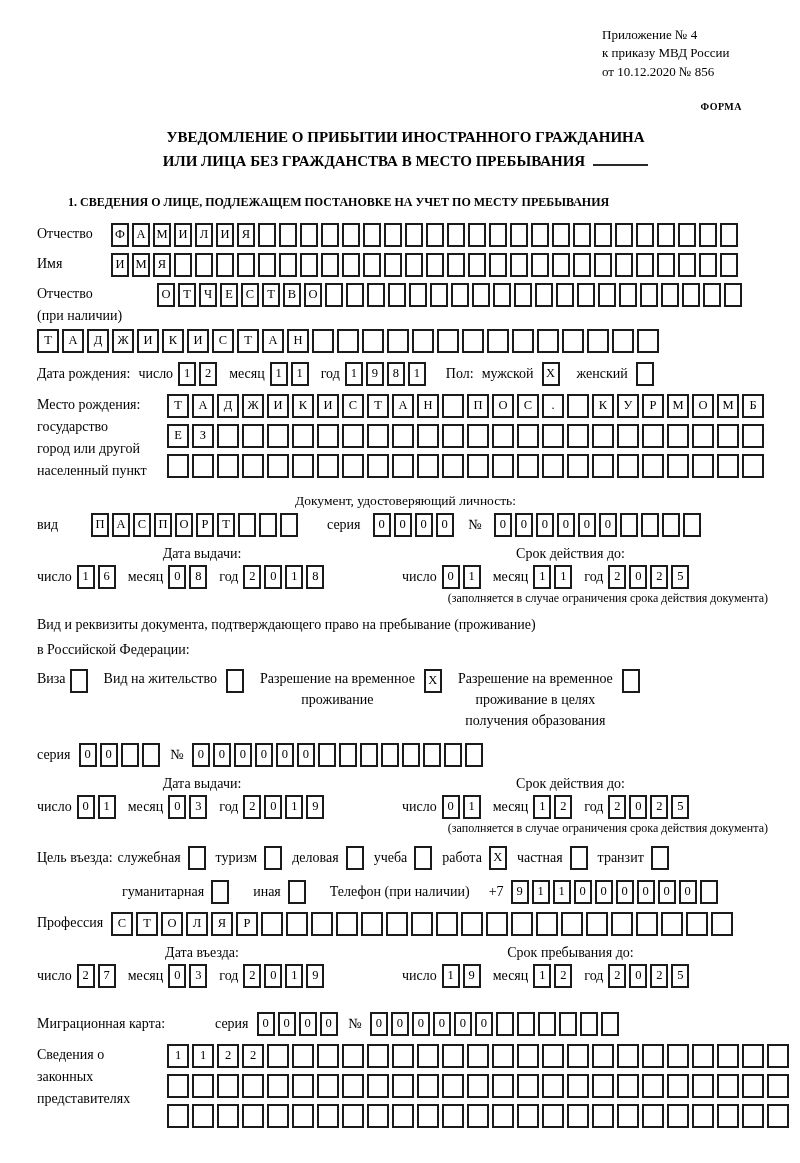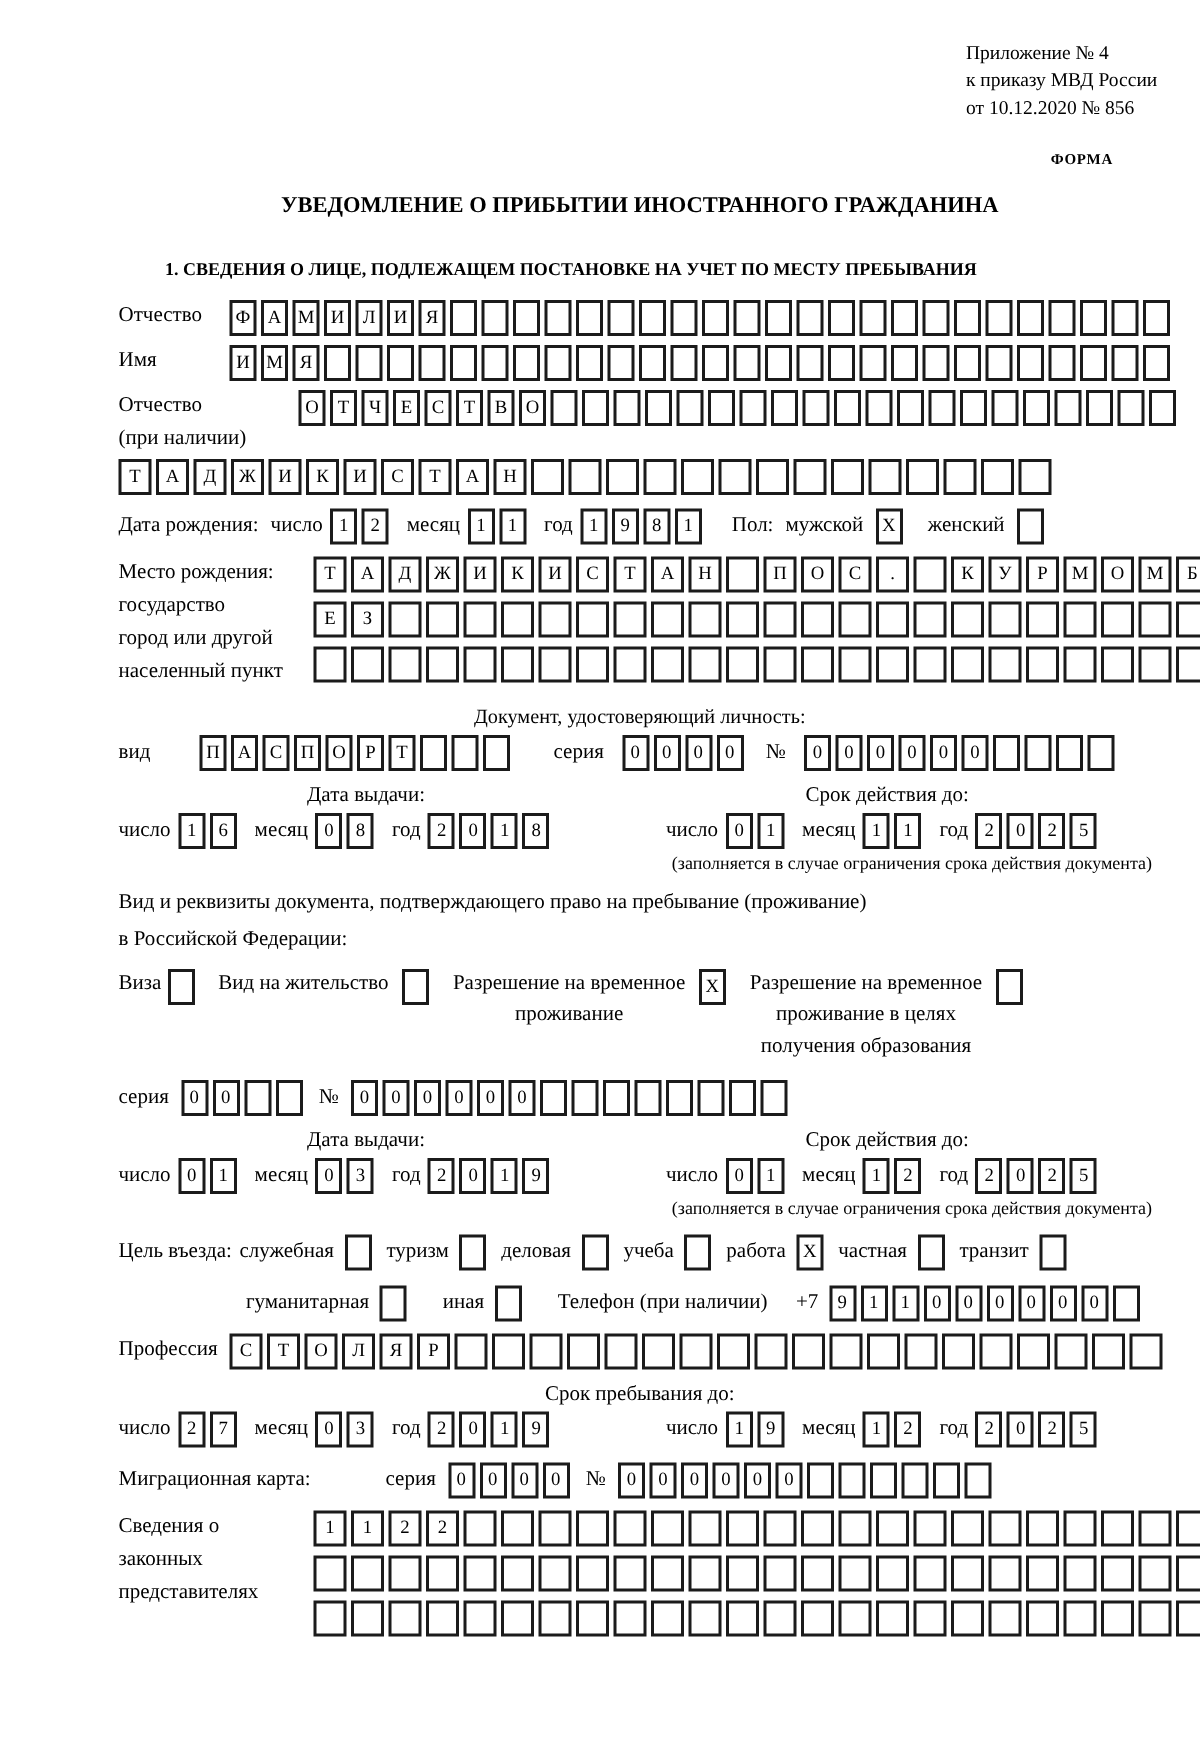--- a/index.html
+++ b/index.html
@@ -1,17 +1,17 @@
 <!DOCTYPE html>
 <html><head>
 <meta charset="utf-8">
 <style>
   html,body{margin:0;padding:0;background:#fff;}
   body{width:800px;height:1163px;overflow:hidden;font-family:"Liberation Serif",serif;color:#000;}
-  .page{box-sizing:border-box;width:800px;height:1163px;padding:26px 26px 0 79px;}
+  .page{box-sizing:border-box;width:800px;height:1163px;padding:26px 26px 0 37px;}
 
   
   .appendix{margin-left:565px;font-size:13px;line-height:1.42;}
   .appendix .rev{font-size:12.5px;margin-top:5px;}
   .forma{font-weight:bold;text-align:right;padding-right:32px;font-size:10px;margin-top:20px;letter-spacing:.5px;}
 
   
   .title{text-align:center;font-weight:bold;font-size:15px;line-height:1.55;margin-top:14px;}
   .blank{display:inline-block;width:55px;height:13px;border-bottom:2px solid #2a2a2a;margin-left:8px;}
 
@@ -65,20 +65,23 @@
   <div class="appendix">
     <div>Приложение № 4</div>
     <div>к приказу МВД России</div>
     <div>от 10.12.2020 № 856</div>
   </div>
 
   <div class="forma">ФОРМА</div>
 
   <div class="title">
     <div>УВЕДОМЛЕНИЕ О ПРИБЫТИИ ИНОСТРАННОГО ГРАЖДАНИНА</div>
+    <div>
+      <span>ИЛИ ЛИЦА БЕЗ ГРАЖДАНСТВА В МЕСТО ПРЕБЫВАНИЯ</span><span class="blank"></span>
+    </div>
   </div>
 
   <div class="sect">1. СВЕДЕНИЯ О ЛИЦЕ, ПОДЛЕЖАЩЕМ ПОСТАНОВКЕ НА УЧЕТ ПО МЕСТУ ПРЕБЫВАНИЯ</div>
 
   <div class="row" style="margin-top:13px;">
     <span class="flabel w74">Отчество</span>
     <span class="cells">
         <span class="cell">Ф</span>
         <span class="cell">А</span>
         <span class="cell">М</span>
@@ -612,20 +615,21 @@
         <span class="cell"></span>
         <span class="cell"></span>
         <span class="cell"></span>
         <span class="cell"></span>
         <span class="cell"></span>
         <span class="cell"></span>
       </span>
   </div>
 
   <div class="dhead">
+    <span class="h1">Дата въезда:</span>
     <span class="h2">Срок пребывания до:</span>
   </div>
   <div class="row drow" style="margin-top:3px;align-items:center;">
     <span class="dg">
       <span class="dl">число</span>
       <span class="cells">
           <span class="cell">2</span>
           <span class="cell">7</span>
         </span>
       <span class="dl">месяц</span>
@@ -655,21 +659,21 @@
       <span class="dl">год</span>
       <span class="cells">
           <span class="cell">2</span>
           <span class="cell">0</span>
           <span class="cell">2</span>
           <span class="cell">5</span>
         </span>
     </span>
   </div>
 
-  <div class="series-row" style="margin-top:10px;">
+  <div class="series-row" style="margin-top:24px;">
     <span style="width:170px;">Миграционная карта:</span>
     <span>серия</span>
     <span class="cells">
         <span class="cell">0</span>
         <span class="cell">0</span>
         <span class="cell">0</span>
         <span class="cell">0</span>
       </span>
     <span>№</span>
     <span class="cells">

